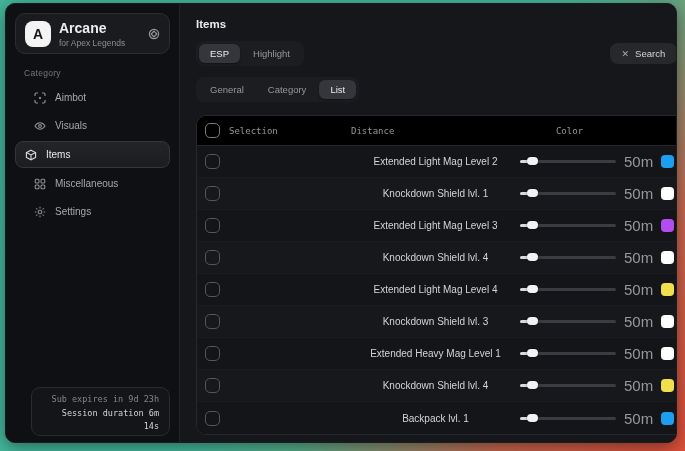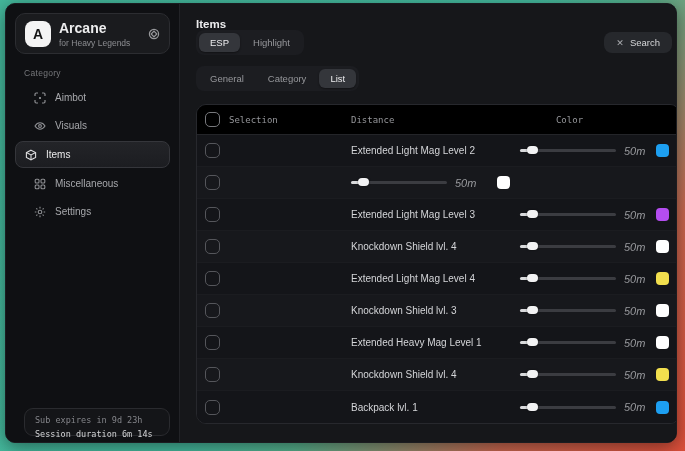--- a/index.html
+++ b/index.html
@@ -31,76 +31,76 @@
     padding-left:18px; margin:0 9px; font-size:10px; color:#a7a8ac; cursor:pointer;
     border:1px solid transparent; border-radius:8px;
   }
   .nav-item svg{ flex:none; stroke:#8e8f93; }
   .nav-item.active{
     background:linear-gradient(#232428,#1c1d21); border-color:#35363b; color:#e9e9ea;
     padding-left:9px; margin:1px 9px;
   }
   .nav-item.active svg{ stroke:#dcdcde; }
   .side-status{
-    position:absolute; left:18px; right:9px; bottom:6px; height:28px;
+    position:absolute; left:25px; right:9px; bottom:6px; height:49px;
     border:1px solid #2a2b2f; border-radius:9px; background:#141518;
-    padding:5px 10px; font-family:"DejaVu Sans Mono", monospace; font-size:8.5px; line-height:1.6;
+    padding:5px 10px; font-family:"DejaVu Sans Mono", monospace; font-size:8.5px; line-height:1.6;text-align:right;
   }
   .status-1{ color:#84858a; }
   .status-2{ color:#d3d4d6; }
   
   .main{ flex:1; background:#16171a; border-left:1px solid #222327; padding:12px 6px 8px 16px; position:relative; }
   .main-title{ font-size:11.5px; font-weight:bold; color:#ececee; margin-top:2px; }
-  .row-bar{ display:flex; align-items:center; }
+  .row-bar{ display:flex; align-items:center; margin-top:11px; }
   .pillgroup{ display:inline-flex; background:#1c1d21; border-radius:8px; padding:3px; gap:2px; }
   .pill{ padding:4px 11px; font-size:9.5px; color:#96979b; border-radius:6px; cursor:pointer; white-space:nowrap; }
   .pill.active{ background:#34363b; color:#ebebed; box-shadow:0 1px 2px rgba(0,0,0,.4); }
   .search-btn{
     margin-left:auto; margin-right:8px; display:inline-flex; align-items:center; gap:6px;
     background:#26282c; border-radius:8px; padding:5px 12px; font-size:9.5px; color:#d5d6d8; cursor:pointer;
   }
   .search-x{ font-size:9px; color:#a9aaae; }
   .viewbar{ margin-top:11px; }
   
   .table-card{ margin-top:13px; margin-right:0; border:1px solid #27282d; border-radius:10px; overflow:hidden; background:#121316; }
   .thead{
     display:grid; grid-template-columns:24px 122px 169px 113px 1fr; align-items:center;
     height:30px; background:#000000; border-bottom:1px solid #242529; padding-left:8px;
     font-family:"DejaVu Sans Mono", monospace; font-size:9px; color:#96979b;
   }
   .th-color{ text-align:center; padding-right:14px; }
   .trow{
     display:grid; grid-template-columns:24px 122px 169px 1fr; align-items:center;
-    height:32px; padding-left:8px; border-bottom:1px solid #1b1c20;
+    height:32px; padding-left:8px; border-bottom:1px solid #1b1c20;text-align:center;
   }
   .trow:nth-child(odd){ background:#141519; }
   .trow:nth-child(even){ background:#17181c; }
   .trow:last-child{ border-bottom:none; }
   .cb{ width:15px; height:15px; border:1.5px solid #55565b; border-radius:5px; background:transparent; cursor:pointer; }
   .thead .cb{ border-color:#77787c; }
   .obj{ font-size:10px; color:#d4d5d8; white-space:nowrap; }
   .dcell{ display:flex; align-items:center; gap:8px; padding-right:10px; }
   .slider{ position:relative; width:96px; height:3px; background:#3b3c41; border-radius:2px; cursor:pointer; }
   .slider .fill{ position:absolute; left:0; top:0; height:3px; background:#d8d9db; border-radius:2px; }
   .slider .thumb{ position:absolute; top:-3px; width:11px; height:8px; background:#f2f2f3; border-radius:4px; box-shadow:0 0 2px rgba(0,0,0,.6); }
-  .dval{ font-size:11px; color:#97989c; min-width:24px;font-style:italic; }
+  .dval{ font-size:15px; color:#97989c; min-width:24px; }
   .swatch{ margin-left:auto; width:13px; height:13px; border-radius:4px; cursor:pointer; }
 </style>
 </head>
 <body>
 
 <div class="desktop">
   <div class="window">
 
     <div class="sidebar">
       <div class="side-head">
         <div class="logo">A</div>
         <div>
           <div class="side-title">Arcane</div>
-          <div class="side-sub">for Heavy Legends</div>
+          <div class="side-sub">for Apex Legends</div>
         </div>
         <span class="emblem">
           <svg width="12" height="12" viewBox="0 0 12 12" fill="none" stroke="currentColor" stroke-width="1.2">
             <circle cx="6" cy="6" r="4.6"></circle>
               <rect x="4" y="4" width="4" height="4" transform="rotate(45 6 6)"></rect>
           </svg>
         </span>
       </div>
 
       <div class="cat-label">Category</div>
@@ -200,20 +200,21 @@
         <div class="thumb" style="left: calc(12% - 5px);"></div>
       </div>
       <div class="dval">50m</div>
       <div class="swatch" style="background: rgb(29, 159, 241);"></div>
     </div>
   </div>
 
   <div class="trow">
     <div class="cb"></div>
     <div></div>
+    <div class="obj">Knockdown Shield lvl. 1</div>
     <div class="dcell">
       <div class="slider">
         <div class="fill" style="width: 12%;"></div>
         <div class="thumb" style="left: calc(12% - 5px);"></div>
       </div>
       <div class="dval">50m</div>
       <div class="swatch" style="background: rgb(255, 255, 255);"></div>
     </div>
   </div>
 

